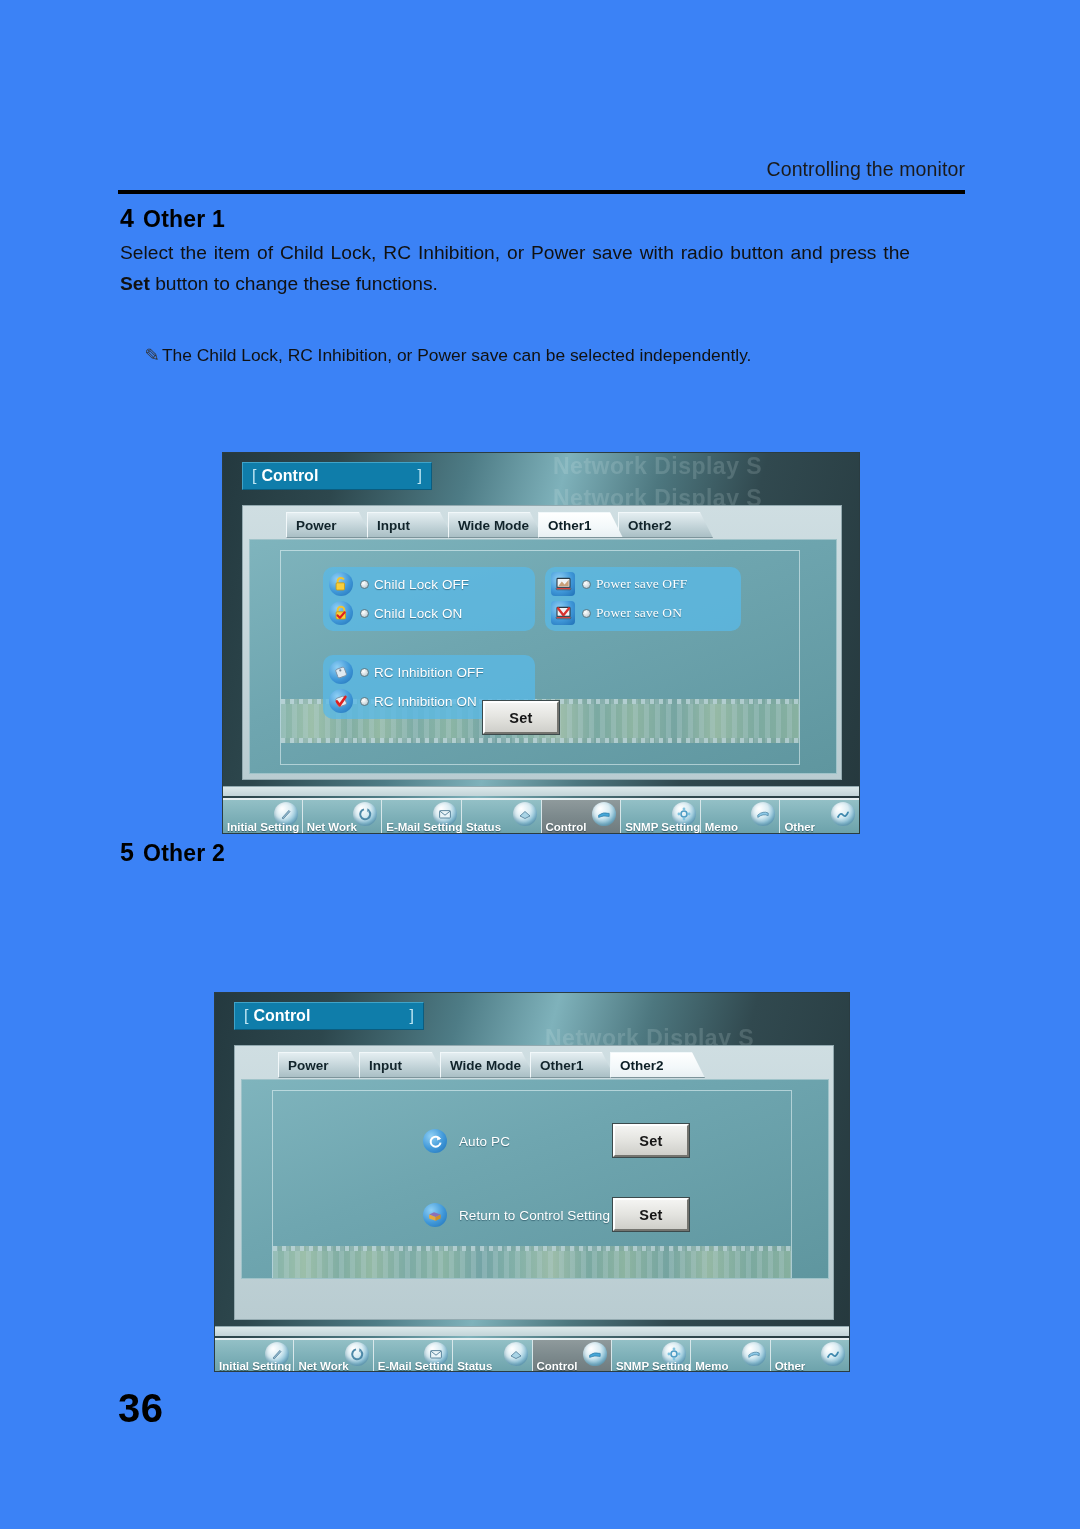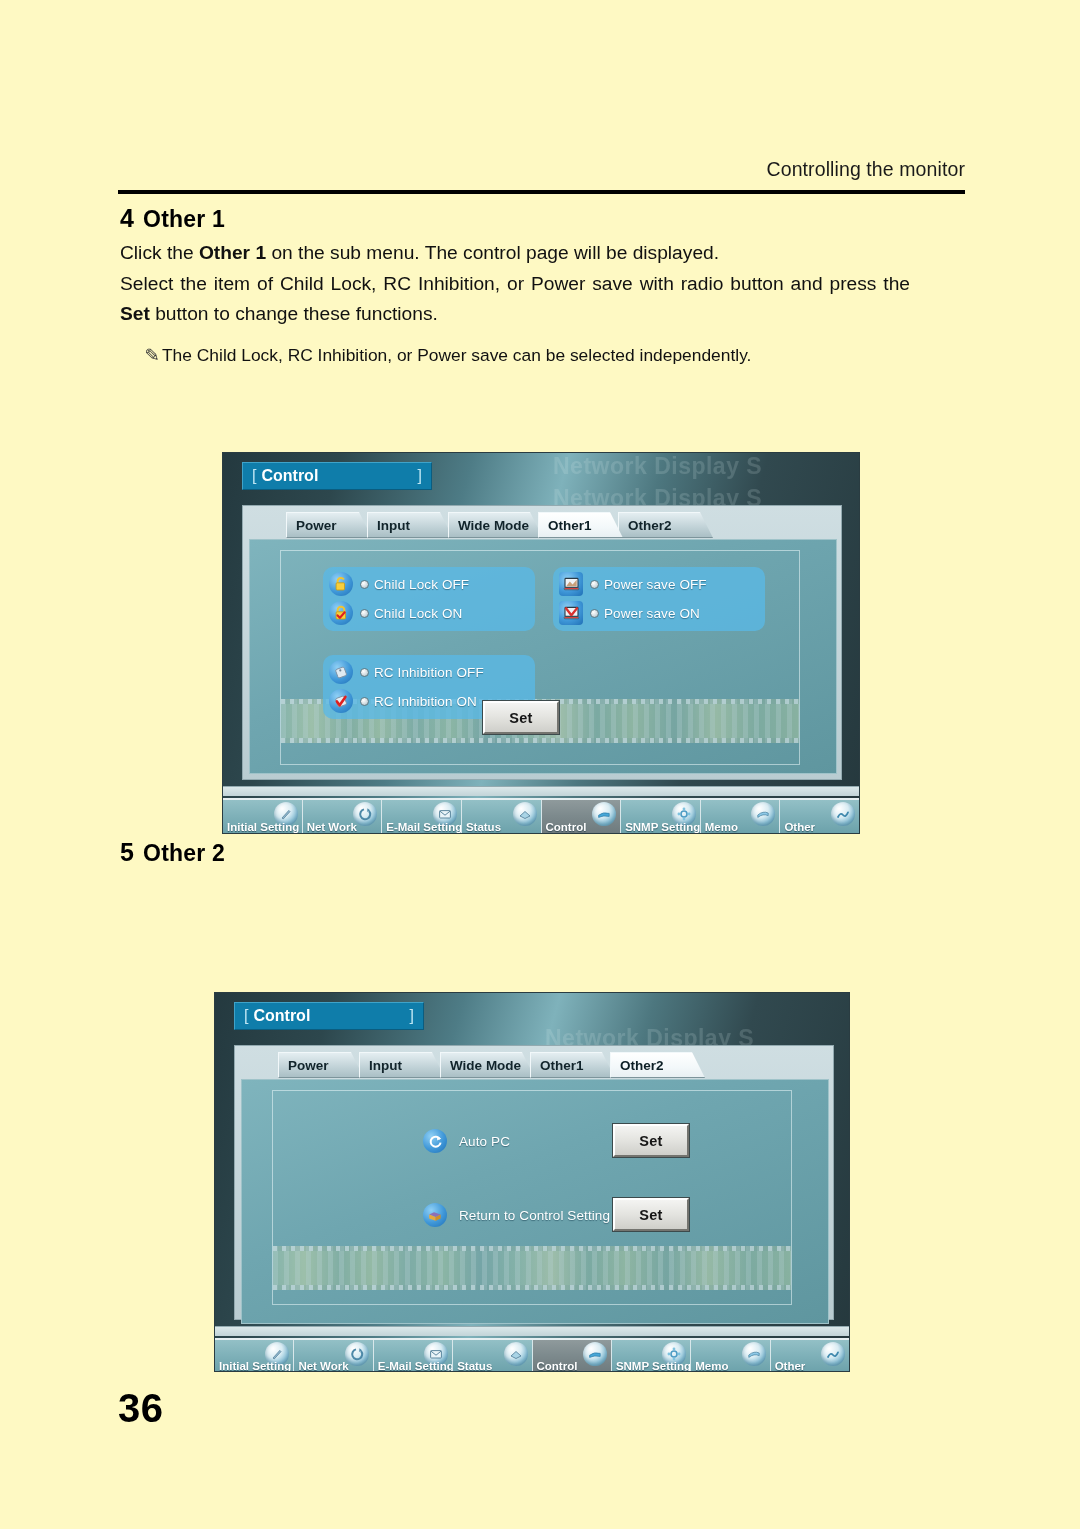--- a/index.html
+++ b/index.html
@@ -11,21 +11,21 @@
     background: #ffffff;
     font-family: "Liberation Sans", sans-serif;
     color: #000000;
     overflow: hidden;
   }
 
   .page {
     position: relative;
     width: 1080px;
     height: 1529px;
-    background: #fef9c3;
+    background: #3b82f6;
   }
 
   
   .running-header {
     position: absolute;
     top: 158px;
     left: 118px;
     width: 847px;
     text-align: right;
     font-size: 19.5px;
@@ -329,21 +329,20 @@
 <div class="page">
 
   <div class="running-header">Controlling the monitor</div>
   <div class="header-rule"></div>
 
   <div class="sec-head" style="top:204px;">
     <span class="num">4</span><span class="ttl">Other 1</span>
   </div>
 
   <div class="body-block" style="top:238px;">
-    <p><span>Click the </span><b>Other 1</b><span> on the sub menu. The control page will be displayed.</span></p>
     <p class="justify"><span>Select the item of Child Lock, RC Inhibition, or Power save with radio button and press the </span><b>Set</b><span> button to change these functions.</span></p>
   </div>
 
   <div class="note-line" style="top:343px;">
     <span class="note-glyph">✎</span><span>The Child Lock, RC Inhibition, or Power save can be selected independently.</span>
   </div>
 
   <div class="shot" style="left:222px; top:452px; width:638px; height:382px;">
     <div class="shot-bg"></div>
     <div class="ghost-text" style="left:330px; top:487px; font-size:23px; transform:translateY(-487px);">Network Display S</div>
@@ -429,21 +428,21 @@
                     <rect x="3.4" y="4" width="9" height="9" rx="1.6" transform="rotate(-20 8 8)" fill="#e5eef5" stroke="#7e93a6" stroke-width=".9"></rect>
                     <path d="M3.9 8.4 L6.6 12.3 L12.4 3.9" fill="none" stroke="#e02020" stroke-width="2.6" stroke-linecap="round" stroke-linejoin="round"></path>
                   </svg>
                 </span>
               </span>
               <span class="radio" style="width:9px;height:9px;margin:0 5px 0 7px;"></span>
               <span class="opt-label" style="font-size:13.5px;">RC Inhibition ON</span>
             </div>
           </div>
 
-          <div class="optgroup" style="left:272px; top:16px; width:212px; height:64px;">
+          <div class="optgroup" style="left:264px; top:16px; width:196px; height:64px;font-family:Liberation Serif, serif;">
             <div class="optrow" style="left:6px; top:5px;">
               <span class="opt-icon" style="width:24px;height:24px;border-radius:4px;">
                 <span class="glyph">
                   <svg width="17" height="16" viewBox="0 0 17 16">
                     <rect x="2" y="2.4" width="13" height="9" rx=".8" fill="#f0f4f7" stroke="#2b3b46" stroke-width="1.1"></rect>
                     <path d="M3.2 10.2 L6.8 5.6 L9.6 8.4 L13.7 3.8 L13.7 10.2 Z" fill="#c9a07a"></path>
                     <rect x="1.3" y="11.7" width="14.4" height="2" rx=".6" fill="#e8edf0" stroke="#2b3b46" stroke-width=".8"></rect>
                     <rect x="1.8" y="12.1" width="13.4" height="1" fill="#d8322f"></rect>
                   </svg>
                 </span>
@@ -594,21 +593,21 @@
           <span class="tab-label">Wide Mode</span>
         </div>
         <div class="tab" style="width:85px;">
           <span class="tab-label">Other1</span>
         </div>
         <div class="tab active" style="width:95px;">
           <span class="tab-label">Other2</span>
         </div>
       </div>
 
-      <div class="content" style="left:6px; top:33px; width:588px; height:245px;">
+      <div class="content" style="left:6px; top:33px; width:588px; height:200px;">
 
         <div class="content-inner" style="left:30px; top:10px; width:520px; height:215px;">
 
           <div class="filmstrip" style="top:155px; height:44px;"></div>
 
           <div class="optrow" style="left:150px; top:38px;">
             <span class="opt-icon" style="width:24px;height:24px;">
               <span class="glyph">
                 <svg width="15" height="15" viewBox="0 0 15 15">
                   <path d="M12 5.2 A5 5 0 1 0 12.6 8.6" fill="none" stroke="#ffffff" stroke-width="2"></path>

